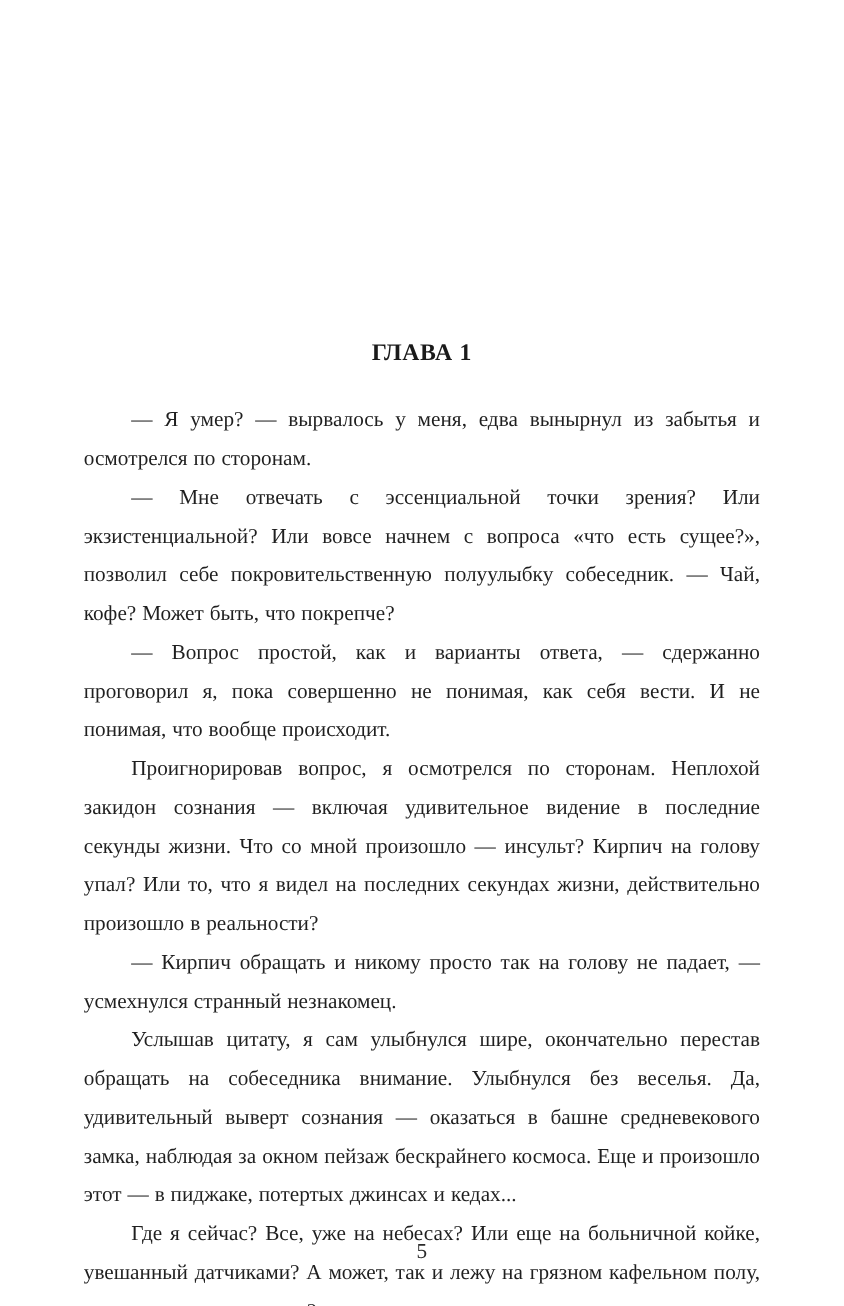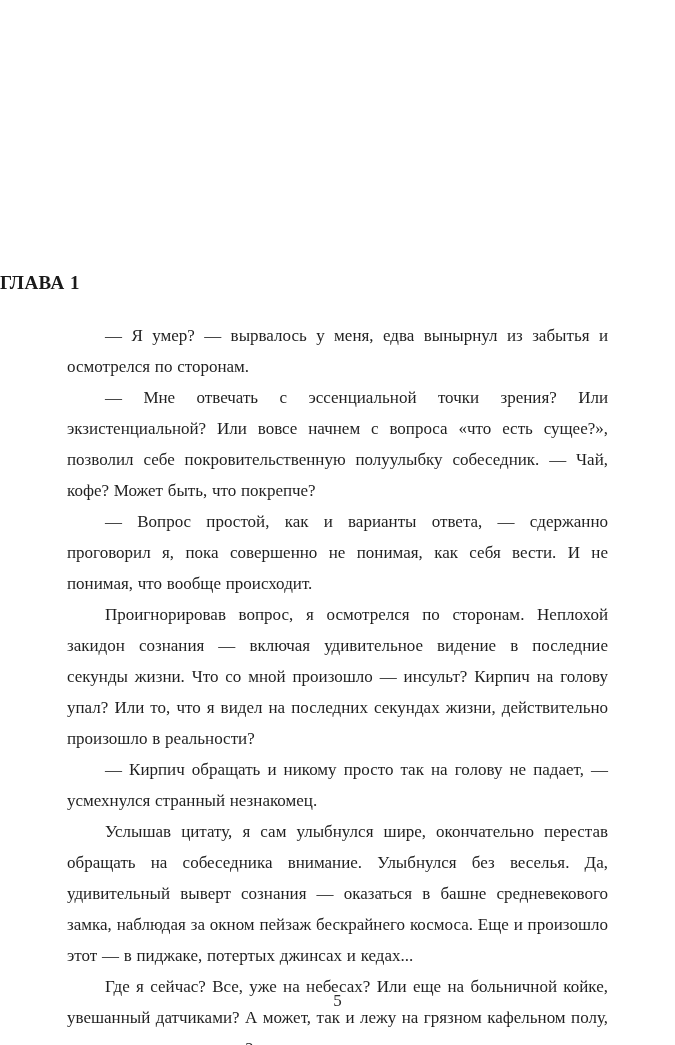--- a/index.html
+++ b/index.html
@@ -13,20 +13,21 @@
     height: 1045px;
     background: #ffffff;
     color: #1f1f1f;
     font-family: "Liberation Serif", "DejaVu Serif", serif;
     overflow: hidden;
     box-sizing: border-box;
   }
   .chapter {
     margin: 0;
     padding-top: 272px;
+    text-align: center;
     font-size: 19px;
     font-weight: bold;
     letter-spacing: 0.5px;
     color: #1a1a1a;
   }
   .body-text {
     margin: 26px auto 0 auto;
     width: 541px;
     font-size: 17px;
     line-height: 31px;

